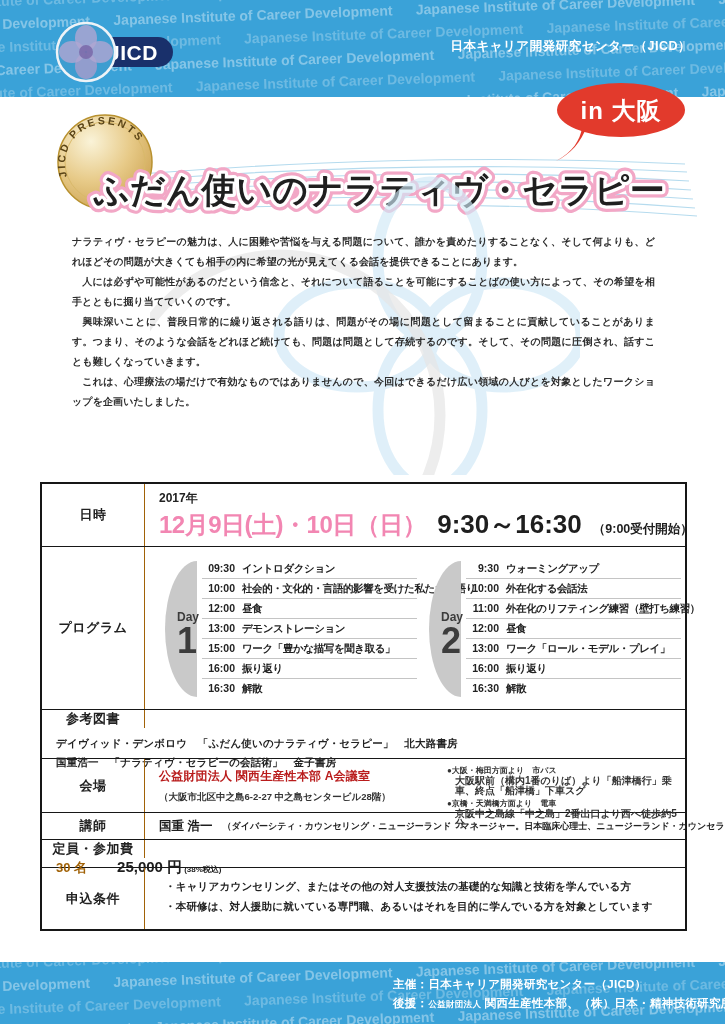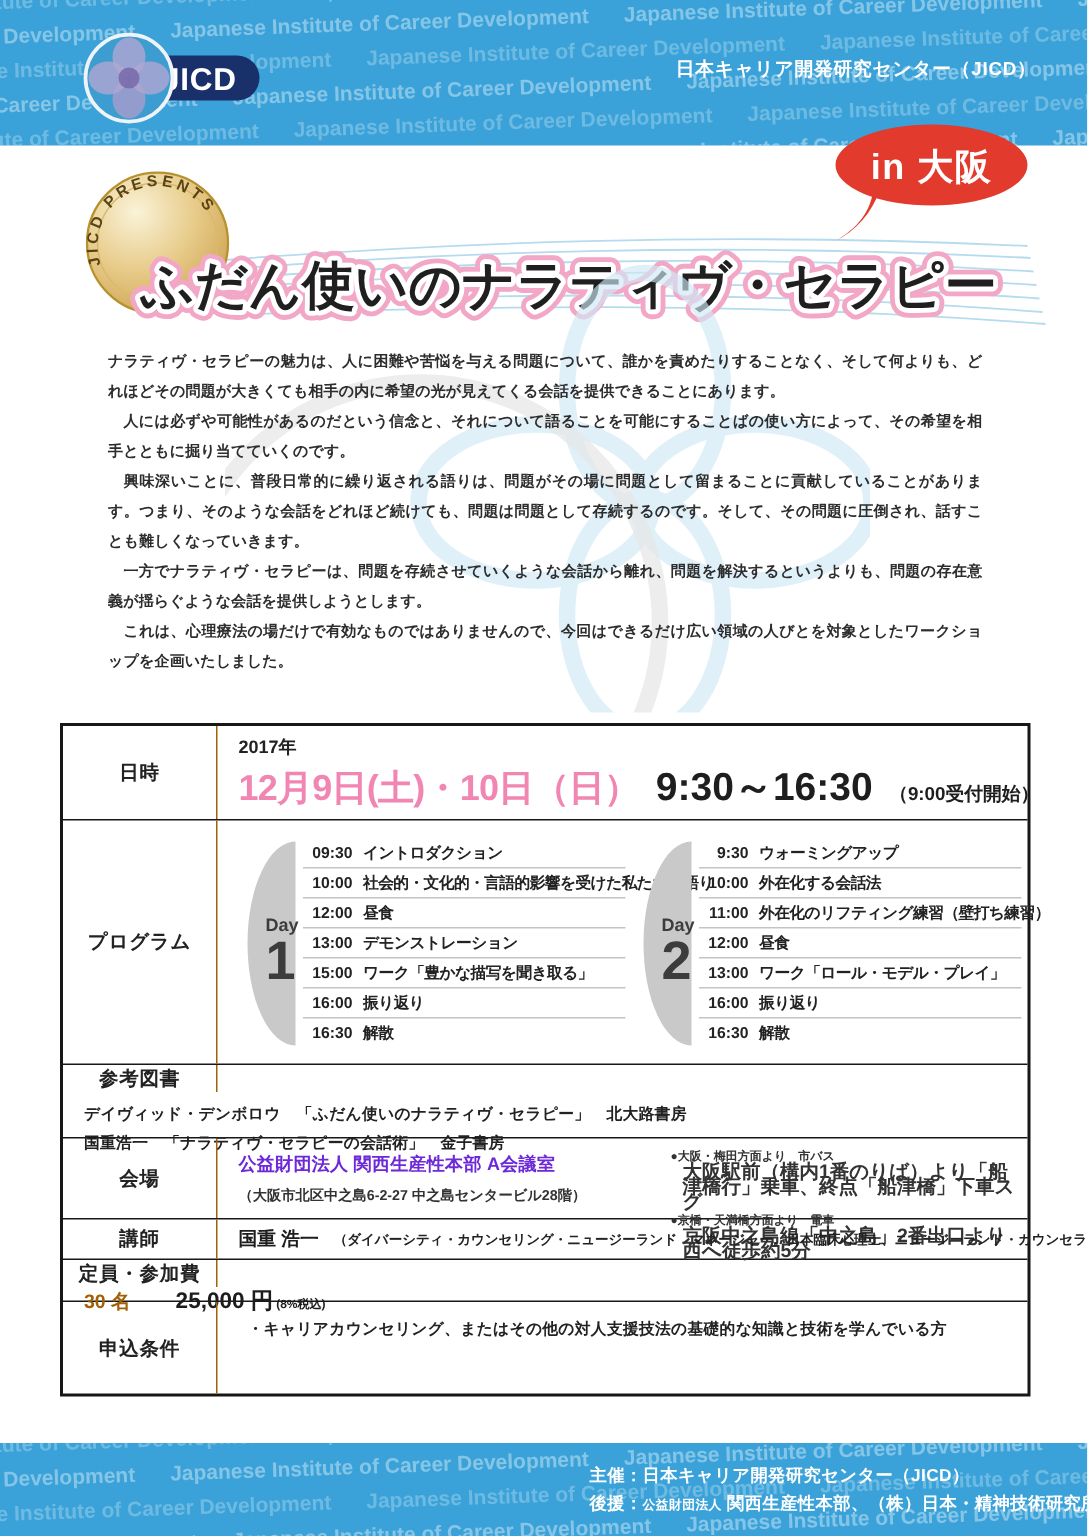--- a/index.html
+++ b/index.html
@@ -67,25 +67,25 @@
   .prog-item{display:flex;align-items:baseline;border-top:1px solid #c4c4c4;padding:3px 0 2px 0;white-space:nowrap;}
   .prog-item:first-child{border-top:none;}
   .prog-time{width:33px;text-align:right;margin-right:7px;font-size:10.5px;font-weight:bold;color:#222;flex-shrink:0;}
   .prog-title{font-size:10.5px;font-weight:bold;color:#222;letter-spacing:-0.4px;}
 
   .books-content{padding:6px 0 0 14px;}
   .books-content p{margin:0;font-size:10.5px;font-weight:bold;color:#222;line-height:19px;letter-spacing:0.2px;}
 
   .venue-content{display:flex;padding:5px 6px 0 14px;}
   .venue-left{width:288px;flex-shrink:0;}
-  .venue-name{font-size:12px;font-weight:900;color:#6d28d9;margin-top:4px;letter-spacing:0.2px;}
+  .venue-name{font-size:12px;font-weight:900;color:#b91c1c;margin-top:4px;letter-spacing:0.2px;}
   .venue-addr{font-size:9.5px;font-weight:600;color:#333;margin-top:6px;}
   .venue-right{flex:1;padding-top:1px;color:#333;}
   .acc-head{font-size:8px;font-weight:bold;line-height:11px;}
-  .acc-detail{font-size:13px;font-weight:600;line-height:10px;padding-left:8px;margin-bottom:2px;}
+  .acc-detail{font-size:10px;font-weight:600;line-height:10px;padding-left:8px;margin-bottom:2px;}
 
   .lect-content{display:flex;align-items:center;padding-left:14px;white-space:nowrap;}
   .lect-name{font-size:12.5px;font-weight:900;color:#1d1d1d;margin-right:10px;flex-shrink:0;}
   .lect-profile{font-size:9px;font-weight:bold;color:#222;}
 
   .cap-content{display:flex;align-items:center;padding-left:14px;}
   .cap-seats{font-size:13px;font-weight:900;color:#a16207;margin-right:30px;}
   .cap-fee{font-size:15px;font-weight:900;color:#1d1d1d;}
   .cap-note{font-size:8px;font-weight:bold;color:#1d1d1d;margin-left:2px;padding-top:3px;}
 
@@ -177,21 +177,20 @@
       <ellipse cx="207" cy="160" rx="78" ry="52"></ellipse>
       <ellipse cx="353" cy="160" rx="78" ry="52"></ellipse>
     </g>
     <circle cx="130" cy="240" r="160" fill="none" stroke="#e6e6e6" stroke-width="11" opacity="0.7"></circle>
   </svg>
 
   <div class="intro">
     <p>ナラティヴ・セラピーの魅力は、人に困難や苦悩を与える問題について、誰かを責めたりすることなく、そして何よりも、どれほどその問題が大きくても相手の内に希望の光が見えてくる会話を提供できることにあります。</p>
     <p>　人には必ずや可能性があるのだという信念と、それについて語ることを可能にすることばの使い方によって、その希望を相手とともに掘り当てていくのです。</p>
     <p>　興味深いことに、普段日常的に繰り返される語りは、問題がその場に問題として留まることに貢献していることがあります。つまり、そのような会話をどれほど続けても、問題は問題として存続するのです。そして、その問題に圧倒され、話すことも難しくなっていきます。</p>
-    <p>　一方でナラティヴ・セラピーは、問題を存続させていくような会話から離れ、問題を解決するというよりも、問題の存在意義が揺らぐような会話を提供しようとします。</p>
     <p>　これは、心理療法の場だけで有効なものではありませんので、今回はできるだけ広い領域の人びとを対象としたワークショップを企画いたしました。</p>
   </div>
 
   <div class="info-table">
 
     <div class="t-row r-datetime">
       <div class="t-label">日時</div>
       <div class="t-content dt-content">
         <div class="dt-year">2017年</div>
         <div class="dt-line">
@@ -319,28 +318,29 @@
         <span class="lect-name">国重 浩一</span>
         <span class="lect-profile">（ダイバーシティ・カウンセリング・ニュージーランド　マネージャー。日本臨床心理士、ニュージーランド・カウンセラー協会会員。）</span>
       </div>
     </div>
 
     <div class="t-row r-capacity">
       <div class="t-label">定員・参加費</div>
       <div class="t-content cap-content">
         <span class="cap-seats">30 名</span>
         <span class="cap-fee">25,000 円</span>
-        <span class="cap-note">(8%税込)</span>
+        <span class="cap-note">(38%税込)</span>
       </div>
     </div>
 
     <div class="t-row r-conditions">
       <div class="t-label">申込条件</div>
       <div class="t-content cond-content">
         <p>・キャリアカウンセリング、またはその他の対人支援技法の基礎的な知識と技術を学んでいる方</p>
+        <p>・本研修は、対人援助に就いている専門職、あるいはそれを目的に学んでいる方を対象としています</p>
       </div>
     </div>
 
   </div>
 
   <div class="band band-footer">
     <div class="wm-inner">
       <div class="wm-row">Japanese Institute of Career Development      Japanese Institute of Career Development      Japanese Institute of Career Development      Japanese Institute of Career Development</div>
       <div class="wm-row">Japanese Institute of Career Development      Japanese Institute of Career Development      Japanese Institute of Career Development      Japanese Institute of Career Development</div>
       <div class="wm-row">Japanese Institute of Career Development      Japanese Institute of Career Development      Japanese Institute of Career Development      Japanese Institute of Career Development</div>

